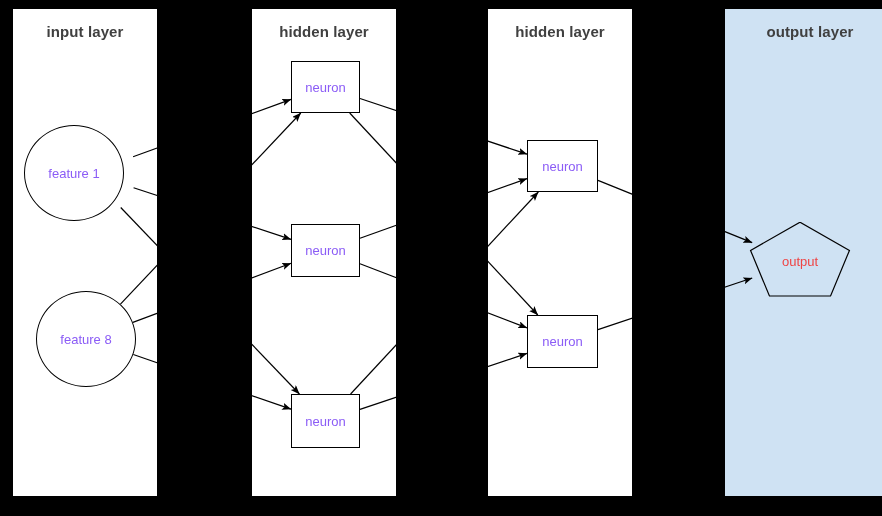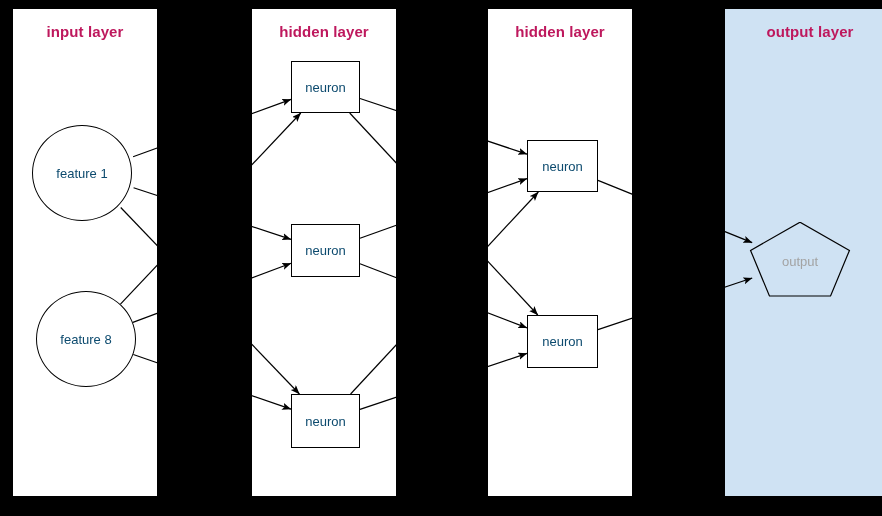--- a/index.html
+++ b/index.html
@@ -21,40 +21,40 @@
     box-sizing: border-box;
   }
   .panel-title {
     position: absolute;
     left: 0;
     right: 0;
     text-align: center;
     font-family: "Liberation Sans", sans-serif;
     font-weight: bold;
     font-size: 15px;
-    color: #be185d;
+    color: #404040;
     letter-spacing: 0.1px;
   }
   #edges {
     position: absolute;
     left: 0;
     top: 0;
     width: 882px;
     height: 516px;
     pointer-events: none;
   }
   .node {
     position: absolute;
     box-sizing: border-box;
     display: flex;
     align-items: center;
     justify-content: center;
     font-family: "Liberation Sans", sans-serif;
     font-size: 13px;
-    color: #0c4a6e;
+    color: #8b5cf6;
     background: transparent;
   }
   .node-circle {
     border: 1.3px solid #000000;
     border-radius: 50%;
     background: #ffffff;
   }
   .node-rect {
     border: 1.3px solid #000000;
     background: #ffffff;
@@ -62,21 +62,21 @@
   .node-pentagon-wrap {
     position: absolute;
   }
   .node-pentagon-label {
     position: absolute;
     left: 0;
     right: 0;
     text-align: center;
     font-family: "Liberation Sans", sans-serif;
     font-size: 13px;
-    color: #a3a3a3;
+    color: #ef4444;
   }
 </style>
 </head>
 <body>
 
 <div id="canvas">
 
   <div id="panels">
       <div class="panel" style="left: 13px; top: 9px; width: 144px; height: 487px; background: rgb(255, 255, 255);">
         <div class="panel-title" style="top: 14px;">input layer</div>
@@ -110,21 +110,21 @@
         <line x1="360.00" y1="238.20" x2="527.00" y2="178.66" stroke="#000000" stroke-width="1.2" marker-end="url(#arrow)"></line>
         <line x1="360.00" y1="263.75" x2="527.00" y2="327.87" stroke="#000000" stroke-width="1.2" marker-end="url(#arrow)"></line>
         <line x1="350.59" y1="394.00" x2="538.34" y2="192.00" stroke="#000000" stroke-width="1.2" marker-end="url(#arrow)"></line>
         <line x1="360.00" y1="409.43" x2="527.00" y2="353.41" stroke="#000000" stroke-width="1.2" marker-end="url(#arrow)"></line>
         <line x1="598.00" y1="180.35" x2="752.16" y2="242.66" stroke="#000000" stroke-width="1.2" marker-end="url(#arrow)"></line>
         <line x1="598.00" y1="329.62" x2="752.16" y2="278.01" stroke="#000000" stroke-width="1.2" marker-end="url(#arrow)"></line>
       </g>
   </svg>
 
   <div id="nodes">
-      <div class="node node-circle" style="left: 32px; top: 125px; width: 100px; height: 96px;">
+      <div class="node node-circle" style="left: 24px; top: 125px; width: 100px; height: 96px;">
         <span>feature 1</span>
       </div>
       <div class="node node-circle" style="left: 36px; top: 291px; width: 100px; height: 96px;">
         <span>feature 8</span>
       </div>
       <div class="node node-rect" style="left: 291px; top: 61px; width: 69px; height: 52px;">
         <span>neuron</span>
       </div>
       <div class="node node-rect" style="left: 291px; top: 224px; width: 69px; height: 53px;">
         <span>neuron</span>

